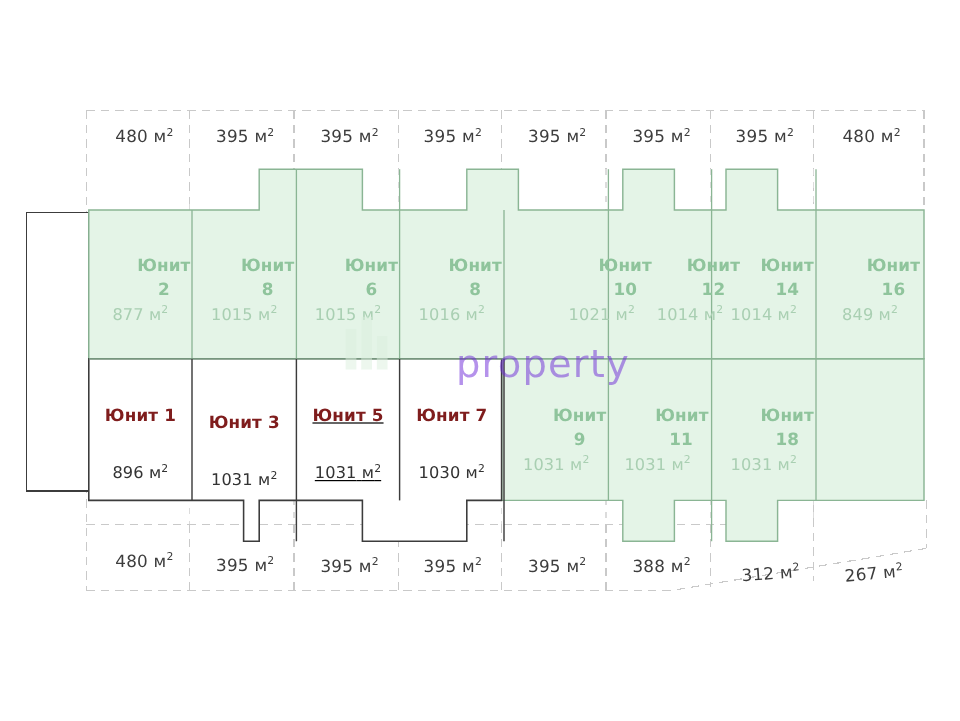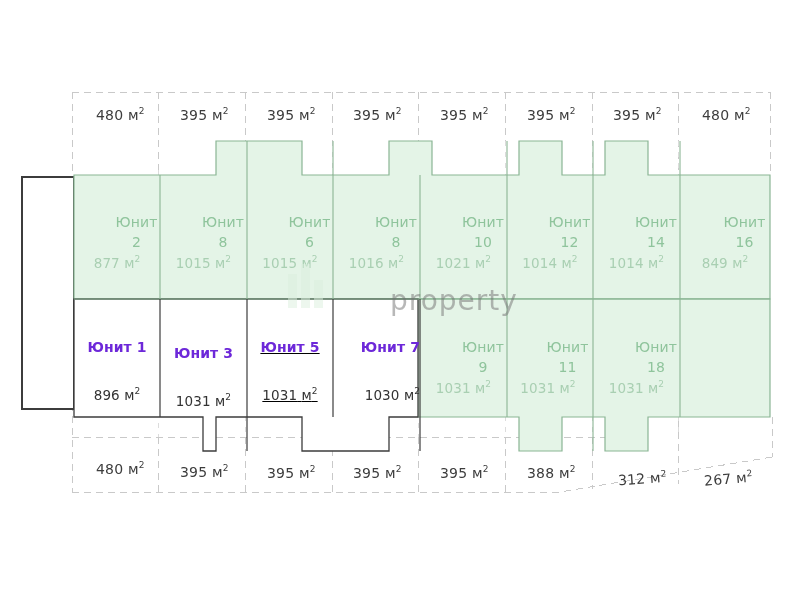--- a/index.html
+++ b/index.html
@@ -40,45 +40,45 @@
   .plot-area-label sup { font-size: 9px; vertical-align: super; }
   .unit-name {
     font-size: 14px;
     letter-spacing: 0.1px;
   }
   .unit-area {
     font-size: 13.5px;
     letter-spacing: 0.1px;
   }
   .unit-area sup { font-size: 9px; vertical-align: super; }
-  .unit-sold .unit-name { color: #8fc49c; font-weight: normal; margin-left: 39px; }
+  .unit-sold .unit-name { color: #8fc49c; font-weight: bold; margin-left: 39px; }
   .unit-sold .unit-area { color: #a9cfb2; }
-  .unit-free .unit-name { color: #6d28d9; font-weight: bold; }
+  .unit-free .unit-name { color: #7f1d1d; font-weight: bold; }
   .unit-free .unit-area { color: #333333; margin-top: 28px; }
   .unit-block {
     position: absolute;
     text-align: center;
     pointer-events: none;
   }
   .unit-block > div { line-height: 1.45; }
   .watermark {
     position: absolute;
     left: 278px;
     top: 258px;
     width: 300px;
     height: 90px;
     pointer-events: none;
     opacity: 0.5;
   }
   .wm-text {
     position: absolute;
-    left: 112px;
+    left: 102px;
     top: 26px;
-    font-size: 28px;
-    color: #737373;
+    font-size: 32px;
+    color: #6d28d9;
     font-family: "DejaVu Sans", sans-serif;
     letter-spacing: 1px;
   }
   .wm-bars { position: absolute; left: 10px; top: 6px; }
   .wm-bars i {
     display: inline-block;
     width: 9px;
     background: #dcf0df;
     margin-right: 4px;
     vertical-align: bottom;
@@ -200,25 +200,25 @@
     <div class="unit-area"><span>1015</span> <span>м</span><sup>2</sup></div>
   </div>
   <div class="unit-block unit-sold" style="left:247px; top:212px; width:86px;">
     <div class="unit-name">Юнит 6</div>
     <div class="unit-area"><span>1015</span> <span>м</span><sup>2</sup></div>
   </div>
   <div class="unit-block unit-sold" style="left:333px; top:212px; width:87px;">
     <div class="unit-name">Юнит 8</div>
     <div class="unit-area"><span>1016</span> <span>м</span><sup>2</sup></div>
   </div>
-  <div class="unit-block unit-sold" style="left:420px; top:212px; width:87px;">
+  <div class="unit-block unit-sold" style="left:420px; top:212px; width:87px;padding-left:38px;">
     <div class="unit-name">Юнит 10</div>
     <div class="unit-area"><span>1021</span> <span>м</span><sup>2</sup></div>
   </div>
-  <div class="unit-block unit-sold" style="left:507px; top:212px; width:86px;">
+  <div class="unit-block unit-sold" style="left:532px; top:212px; width:86px;">
     <div class="unit-name">Юнит 12</div>
     <div class="unit-area"><span>1014</span> <span>м</span><sup>2</sup></div>
   </div>
   <div class="unit-block unit-sold" style="left:593px; top:212px; width:87px;">
     <div class="unit-name">Юнит 14</div>
     <div class="unit-area"><span>1014</span> <span>м</span><sup>2</sup></div>
   </div>
   <div class="unit-block unit-sold" style="left:680px; top:212px; width:90px;">
     <div class="unit-name">Юнит 16</div>
     <div class="unit-area"><span>849</span> <span>м</span><sup>2</sup></div>
@@ -229,21 +229,21 @@
     <div class="unit-area"><span>896</span> <span>м</span><sup>2</sup></div>
   </div>
   <div class="unit-block unit-free" style="left:160px; top:343px; width:87px;">
     <div class="unit-name">Юнит 3</div>
     <div class="unit-area"><span>1031</span> <span>м</span><sup>2</sup></div>
   </div>
   <div class="unit-block unit-free" style="left:247px; top:337px; width:86px;text-decoration:underline;">
     <div class="unit-name">Юнит 5</div>
     <div class="unit-area"><span>1031</span> <span>м</span><sup>2</sup></div>
   </div>
-  <div class="unit-block unit-free" style="left:333px; top:337px; width:87px;text-align:right;">
+  <div class="unit-block unit-free" style="left:333px; top:337px; width:87px;">
     <div class="unit-name">Юнит 7</div>
     <div class="unit-area"><span>1030</span> <span>м</span><sup>2</sup></div>
   </div>
   <div class="unit-block unit-sold" style="left:420px; top:337px; width:87px;">
     <div class="unit-name">Юнит 9</div>
     <div class="unit-area"><span>1031</span> <span>м</span><sup>2</sup></div>
   </div>
   <div class="unit-block unit-sold" style="left:507px; top:337px; width:82px;">
     <div class="unit-name">Юнит 11</div>
     <div class="unit-area"><span>1031</span> <span>м</span><sup>2</sup></div>

